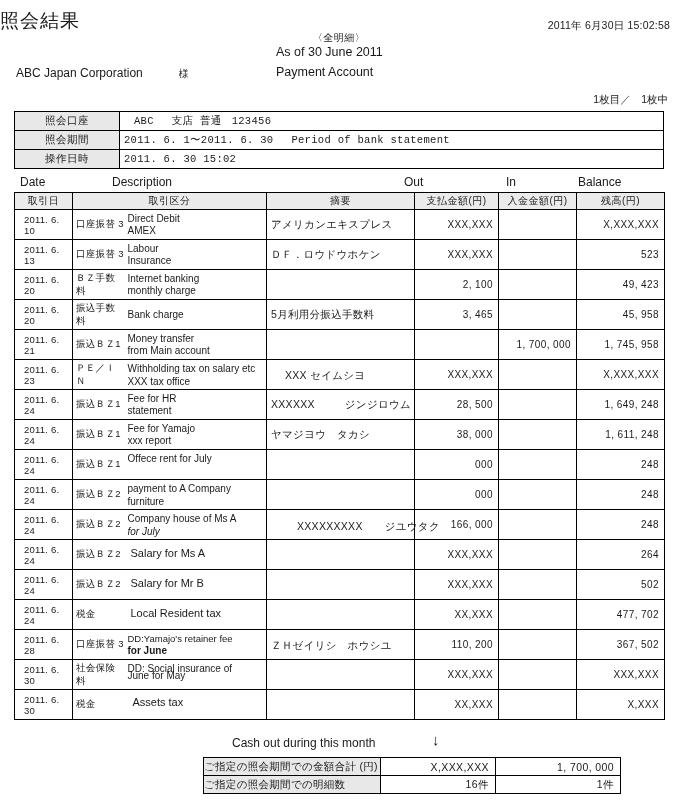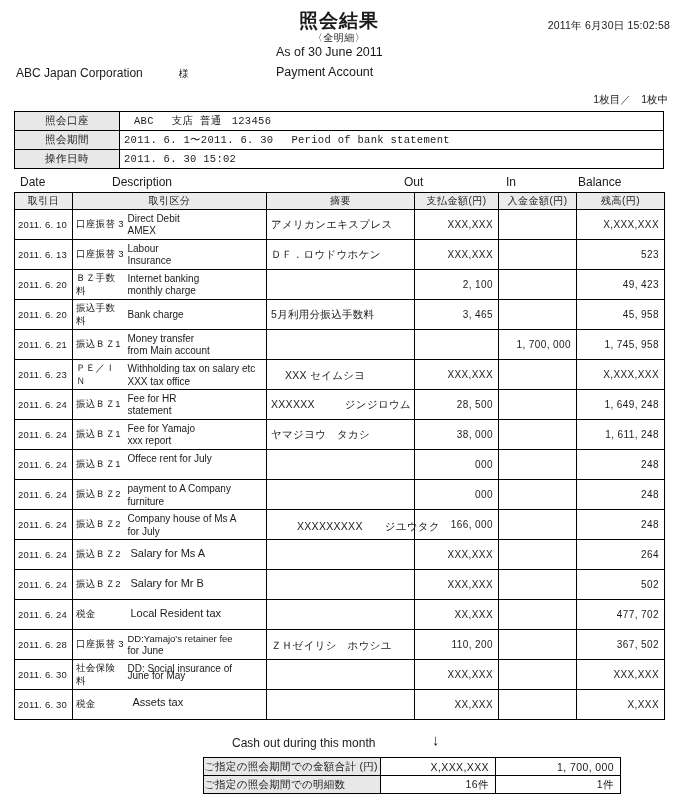--- a/index.html
+++ b/index.html
@@ -14,23 +14,23 @@
     font-family: "Liberation Sans", "DejaVu Sans", sans-serif;
     color: #1a1a1a;
     overflow: hidden;
   }
 
   
   .doc-title {
     position: absolute;
     left: 0; right: 0;
     top: 8px;
-    text-align: center;
+    text-align: left;
     font-size: 19px;
-    font-weight: bold;
+    font-weight: normal;
     letter-spacing: 1px;
   }
   .doc-subtitle {
     position: absolute;
     left: 0; right: 0;
     top: 31px;
     text-align: center;
     font-size: 10px;
     letter-spacing: 0.5px;
   }
@@ -147,21 +147,21 @@
   .col-desc    { width: 142px; }
   .col-tekiyo  { width: 148px; }
   .col-out     { width: 84px; }
   .col-in      { width: 78px; }
   .col-bal     { width: 88px; }
 
   .ledger tbody tr { height: 30px; }
 
   .ledger td.c-date {
     font-size: 9.5px;
-    padding-left: 3px;
+    padding-left: 9px;
     letter-spacing: 0.2px;
   }
   .ledger td.c-kbn {
     font-size: 9.5px;
     padding-left: 3px;
     letter-spacing: 0.3px;
     border-right: none;
   }
   .ledger td.c-desc {
     font-size: 10px;
@@ -443,21 +443,21 @@
       <td class="c-num">000</td>
       <td class="c-num"></td>
       <td class="c-num">248</td>
     </tr>
 
     <tr>
       <td class="c-date">2011. 6. 24</td>
       <td class="c-kbn">振込ＢＺ2</td>
       <td class="c-desc">
         <div class="overflow-desc">Company house of Ms A</div>
-        <div style="margin-top:14px;">for July</div>
+        <div style="margin-top:14px;font-style:italic;">for July</div>
       </td>
       <td class="c-tekiyo">
         <span class="tekiyo-shift2"><span>XXXXXXXXX</span><span class="kana-gap"></span><span>ジユウタク</span></span>
       </td>
       <td class="c-num">166, 000</td>
       <td class="c-num"></td>
       <td class="c-num">248</td>
     </tr>
 
     <tr>
@@ -494,21 +494,21 @@
       <td class="c-num">XX,XXX</td>
       <td class="c-num"></td>
       <td class="c-num">477, 702</td>
     </tr>
 
     <tr>
       <td class="c-date">2011. 6. 28</td>
       <td class="c-kbn">口座振替 3</td>
       <td class="c-desc">
         <div class="overflow-desc" style="font-size:9.5px;">DD:Yamajo's retainer fee</div>
-        <div style="margin-top:13px;">for June</div>
+        <div style="margin-top:13px;font-weight:bold;">for June</div>
       </td>
       <td class="c-tekiyo">
         <span class="tekiyo-shift" style="left:4px;">ＺＨゼイリシ　ホウシユ</span>
       </td>
       <td class="c-num">110, 200</td>
       <td class="c-num"></td>
       <td class="c-num">367, 502</td>
     </tr>
 
     <tr>

